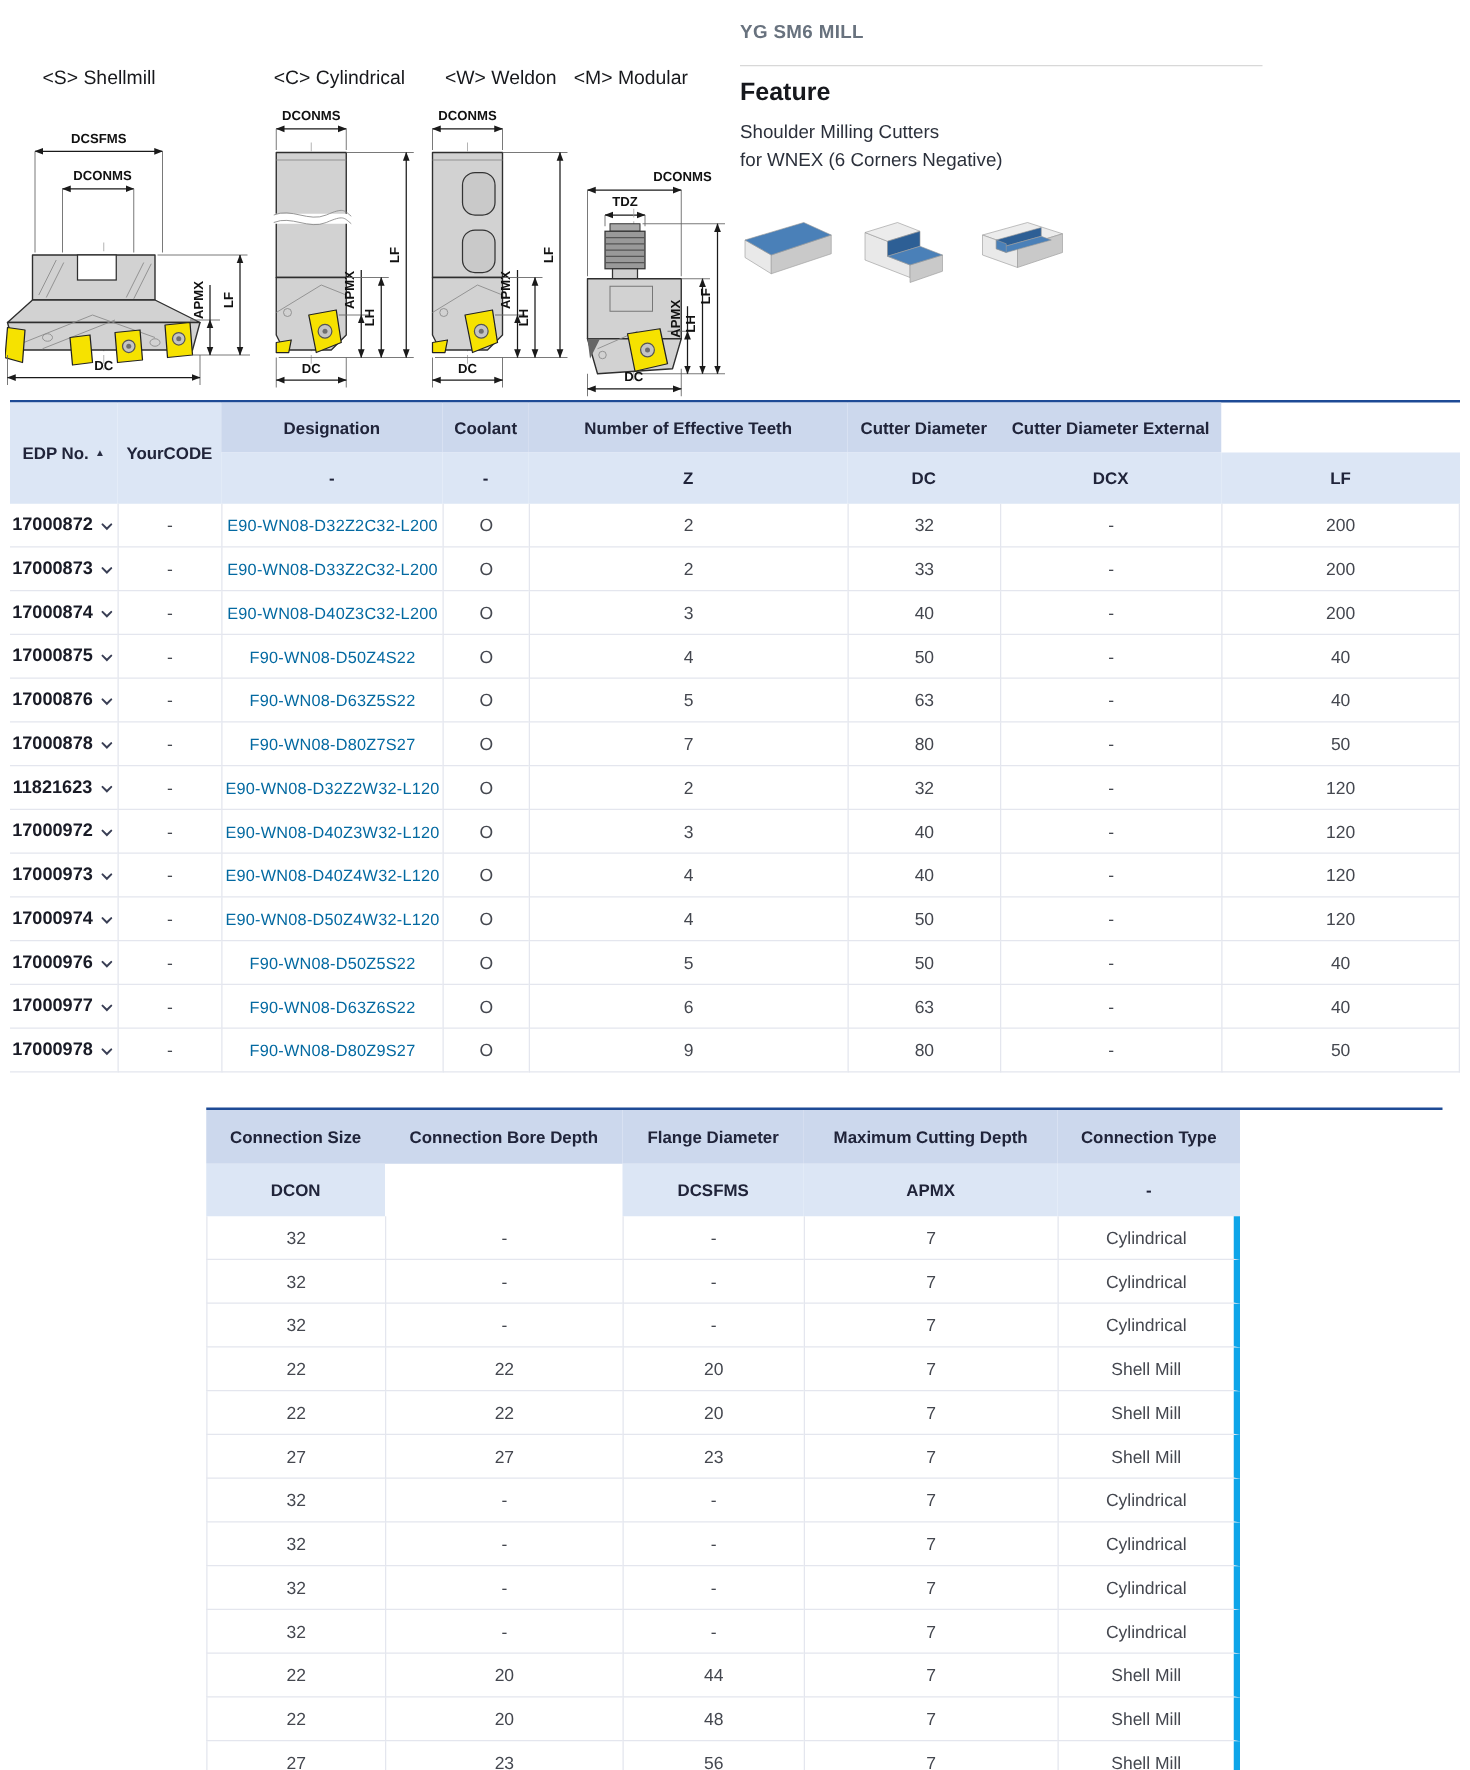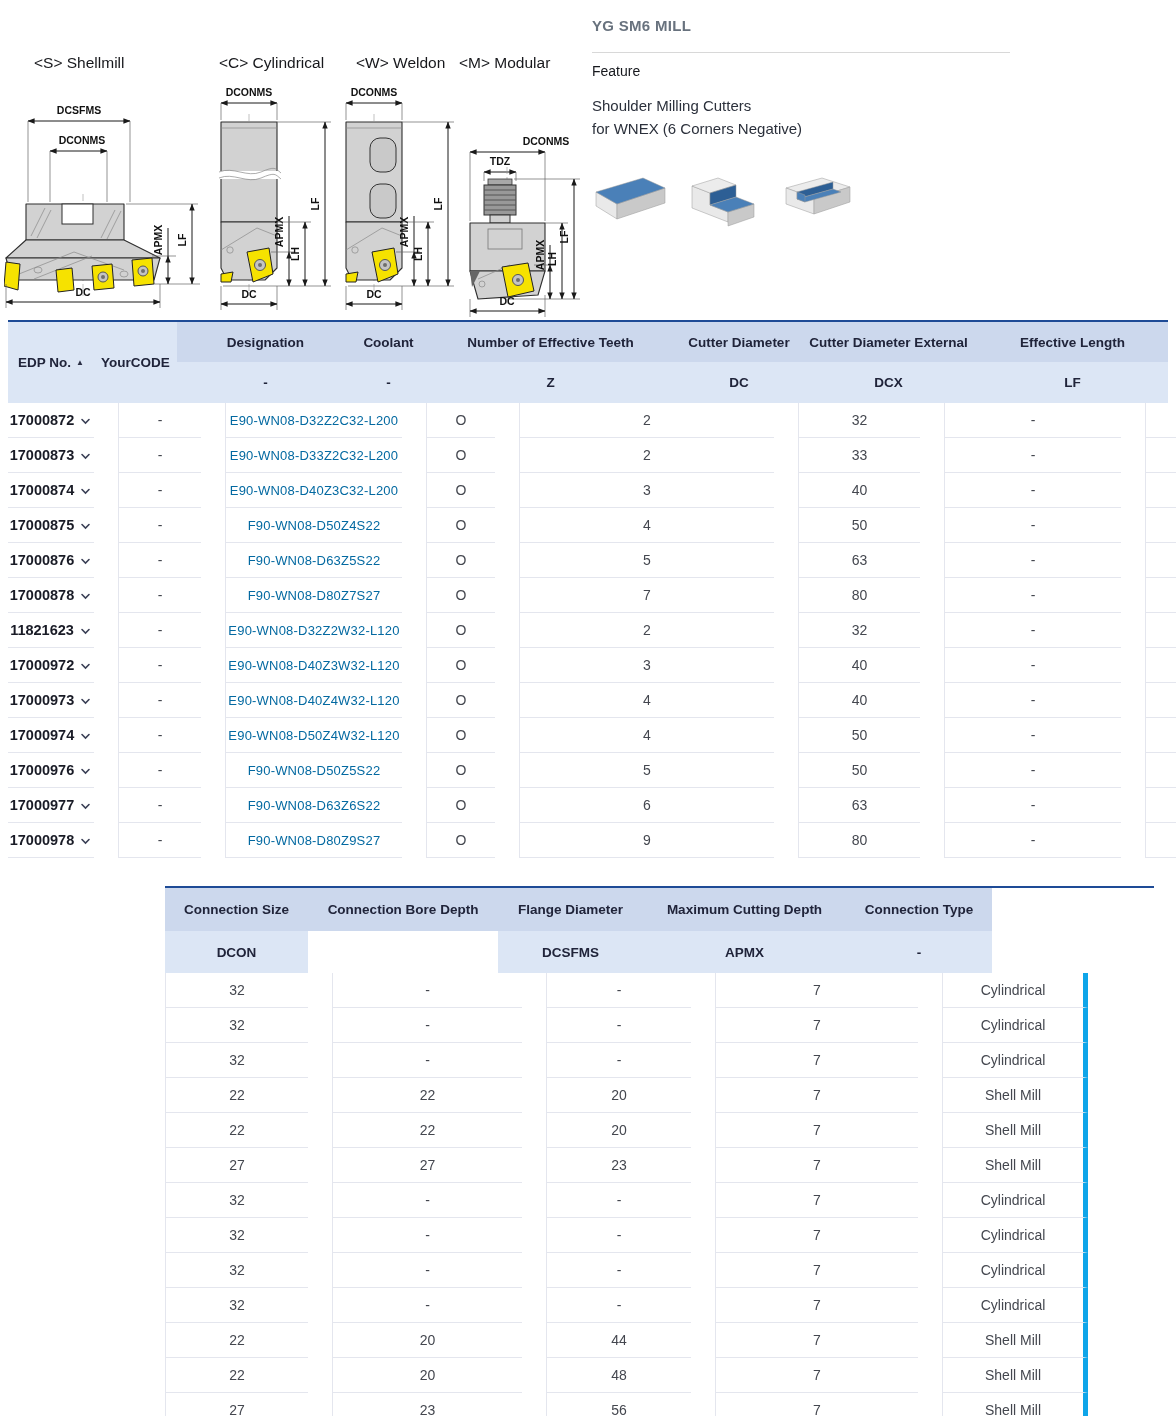--- a/index.html
+++ b/index.html
@@ -19,30 +19,30 @@
   .lite { stroke:#8a8a8a; stroke-width:0.7; fill:none; }
   .ins  { fill:#f6e200; stroke:#222; stroke-width:1; stroke-linejoin:round; }
   .scr  { fill:#c4c4c4; stroke:#555; stroke-width:1; }
   .scr2 { fill:#6f6f6f; }
   .hatch{ stroke:#888; stroke-width:0.7; }
   .blockline { stroke:#9a9a9a; stroke-width:0.5; stroke-linejoin:round; }
 
   
   .prod-title { position:absolute; left:592px; top:17px; font-size:15px; font-weight:700; color:#68727e; letter-spacing:0.3px; }
   .divider { position:absolute; left:592px; top:52px; width:418px; height:1px; background:#d8d8d8; }
-  .feature-h { position:absolute; left:592px; top:63px; font-size:14px; font-weight:400; color:#16181d; }
+  .feature-h { position:absolute; left:592px; top:63px; font-size:20px; font-weight:700; color:#16181d; }
   .feature-l { position:absolute; left:592px; font-size:15px; color:#2b303b; }
 
   
   .tbl { position:absolute; background:#fff; border-top:2px solid #1e4b96; }
   .t-head { display:grid; }
   .hc { display:flex; align-items:center; justify-content:center; font-size:13.5px; font-weight:700; color:#20243a; }
   .row1bg { background:#ccd8ed; }
   .row2bg { background:#dce6f5; }
-  .t-body .trow { display:grid; height:35px;gap:24px; }
+  .t-body .trow { display:grid; height:35px; }
   .cell { display:flex; align-items:center; justify-content:center; font-size:14px; color:#44474f;
           border-bottom:1px solid #e4e6ee; border-left:1px solid #e4e6ee; }
   .desig { font-size:13px; letter-spacing:0.2px; color:#0369a1; }
 
   
   .t1 { left:8px; top:320px; width:1160px; }
   .t1 .t-head { grid-template-columns:86px 83px 177px 69px 255px 122px 177px 191px; grid-template-rows:40px 41px; }
   .t1 .trow   { grid-template-columns:86px 83px 177px 69px 255px 122px 177px 191px; }
   .t1 .cell.c0 { border-left:none; }
   .t1 .cell.c7 { border-right:1px solid #e4e6ee; }
@@ -266,21 +266,20 @@
       <div class="hc row2bg" style="grid-column:1;grid-row:1/3">
         <span>EDP No.</span>
         <span class="sort">▲</span>
       </div>
       <div class="hc row2bg" style="grid-column:2;grid-row:1/3">YourCODE</div>
       <div class="hc row1bg" style="grid-column:3;grid-row:1">Designation</div>
       <div class="hc row1bg" style="grid-column:4;grid-row:1">Coolant</div>
       <div class="hc row1bg" style="grid-column:5;grid-row:1">Number of Effective Teeth</div>
       <div class="hc row1bg" style="grid-column:6;grid-row:1">Cutter Diameter</div>
       <div class="hc row1bg" style="grid-column:7;grid-row:1">Cutter Diameter External</div>
-      <div class="hc row1bg" style="grid-column:8;grid-row:1">Effective Length</div>
       <div class="hc row2bg" style="grid-column:3;grid-row:2">-</div>
       <div class="hc row2bg" style="grid-column:4;grid-row:2">-</div>
       <div class="hc row2bg" style="grid-column:5;grid-row:2">Z</div>
       <div class="hc row2bg" style="grid-column:6;grid-row:2">DC</div>
       <div class="hc row2bg" style="grid-column:7;grid-row:2">DCX</div>
       <div class="hc row2bg" style="grid-column:8;grid-row:2">LF</div>
     </div>
     <div class="t-body">
         <div class="trow">
           <div class="cell c0">

